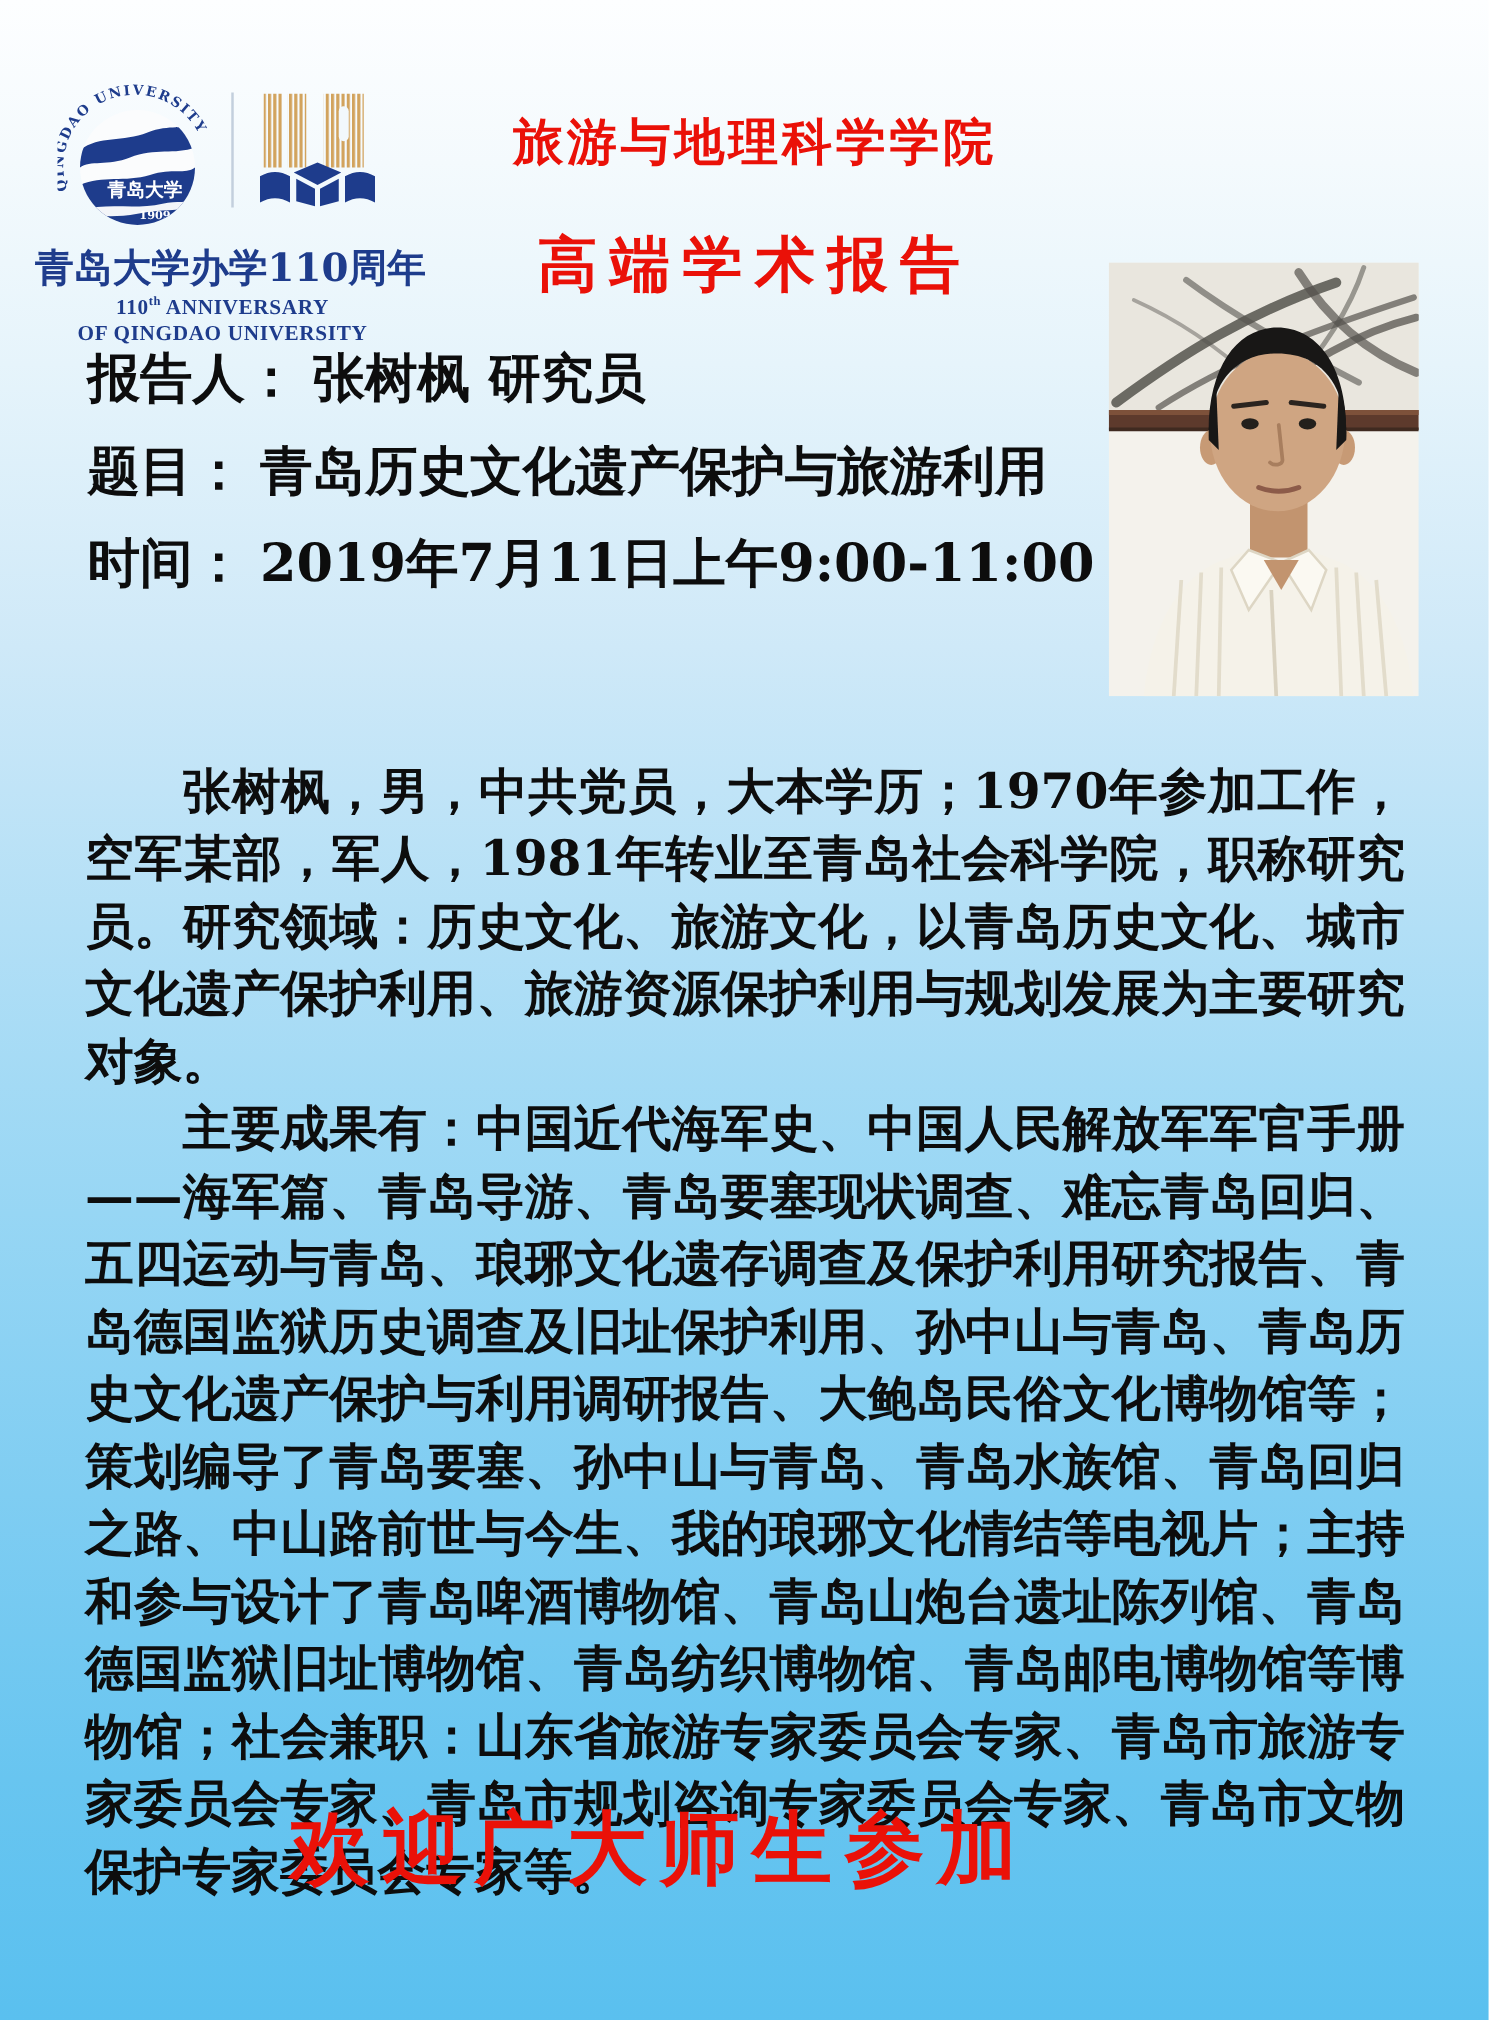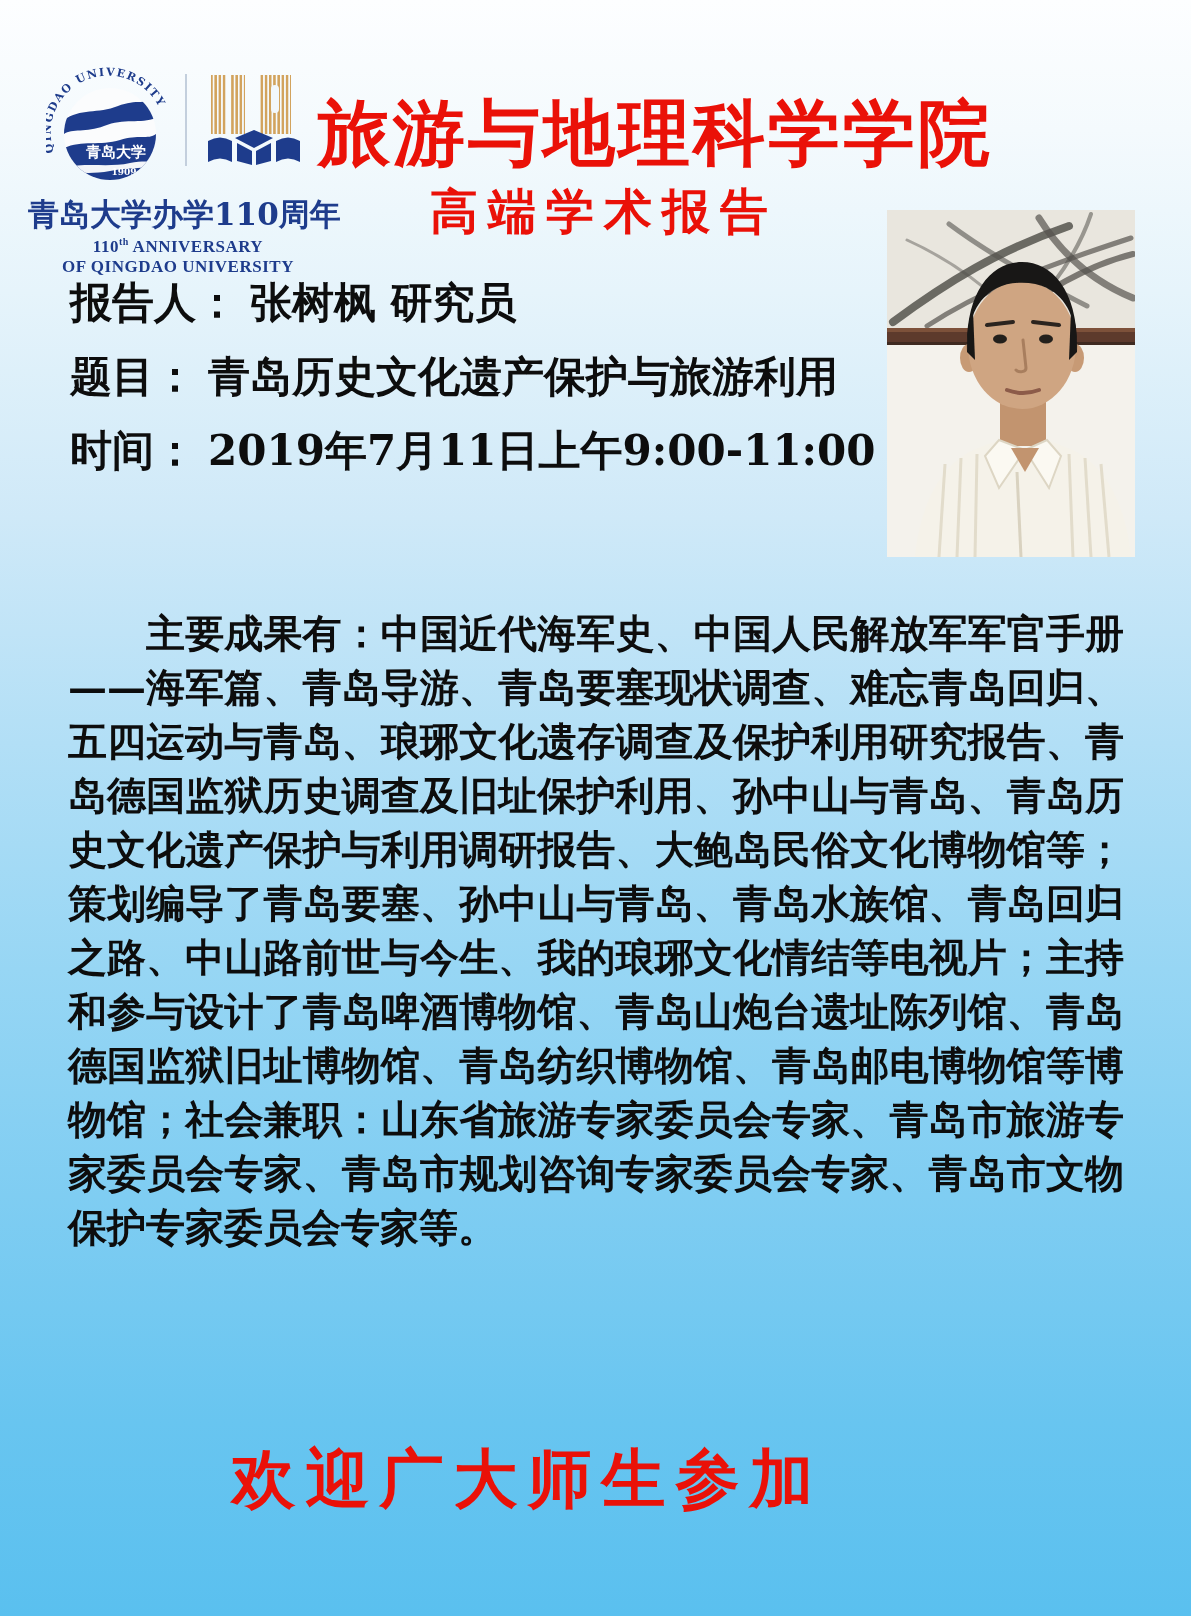--- a/index.html
+++ b/index.html
@@ -29,21 +29,21 @@
     font-weight:bold;color:#1e3c8c;letter-spacing:.5px;
   }
   .anniv-en1{top:236px;font-size:17px;}
   .anniv-en2{top:257px;font-size:17px;}
   .anniv-en1 sup{font-size:10px;}
   
   .college-title{
     position:absolute;left:318px;top:86px;width:572px;
     text-align:center;white-space:nowrap;
     font-family:"DejaVu Serif","Liberation Serif",serif;
-    font-weight:bold;font-size:72px;letter-spacing:3px;color:#ea1108;
+    font-weight:bold;font-size:40px;letter-spacing:3px;color:#ea1108;
   }
   .event-type{
     position:absolute;left:318px;top:180px;width:572px;
     text-align:center;white-space:nowrap;
     font-family:"DejaVu Serif","Liberation Serif",serif;
     font-weight:bold;font-size:48px;letter-spacing:10px;color:#ea1108;
   }
   
   .details{position:absolute;left:70px;top:266px;}
   .detail-row{
@@ -188,18 +188,19 @@
           <path d="M214,254 L222,347"></path>
       </g>
       <polygon points="112,230 138,240 112,278 98,246" fill="#fbf9f2" stroke="#ddd6c4" stroke-width="2"></polygon>
       <polygon points="160,230 138,240 162,278 174,246" fill="#fbf9f2" stroke="#ddd6c4" stroke-width="2"></polygon>
       <polygon points="124,238 152,238 138,262" fill="#c2946f"></polygon>
       <path d="M130,262 L134,347" stroke="#d9d2c0" stroke-width="3"></path>
     </g>
   </svg>
 
   <div class="bio">
+    <p>张树枫，男，中共党员，大本学历；1970年参加工作，空军某部，军人，1981年转业至青岛社会科学院，职称研究员。研究领域：历史文化、旅游文化，以青岛历史文化、城市文化遗产保护利用、旅游资源保护利用与规划发展为主要研究对象。</p>
     <p>主要成果有：中国近代海军史、中国人民解放军军官手册——海军篇、青岛导游、青岛要塞现状调查、难忘青岛回归、五四运动与青岛、琅琊文化遗存调查及保护利用研究报告、青岛德国监狱历史调查及旧址保护利用、孙中山与青岛、青岛历史文化遗产保护与利用调研报告、大鲍岛民俗文化博物馆等；策划编导了青岛要塞、孙中山与青岛、青岛水族馆、青岛回归之路、中山路前世与今生、我的琅琊文化情结等电视片；主持和参与设计了青岛啤酒博物馆、青岛山炮台遗址陈列馆、青岛德国监狱旧址博物馆、青岛纺织博物馆、青岛邮电博物馆等博物馆；社会兼职：山东省旅游专家委员会专家、青岛市旅游专家委员会专家、青岛市规划咨询专家委员会专家、青岛市文物保护专家委员会专家等。</p>
   </div>
 
   <div class="welcome">欢迎广大师生参加</div>
 
 </div>
 
 </body></html>

